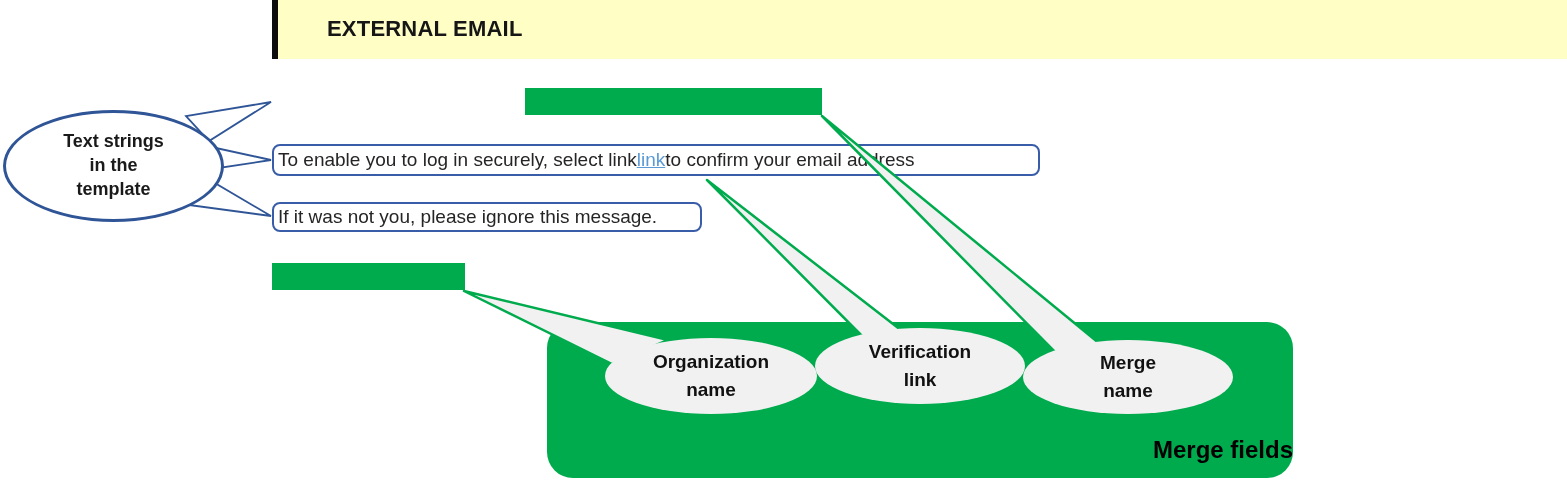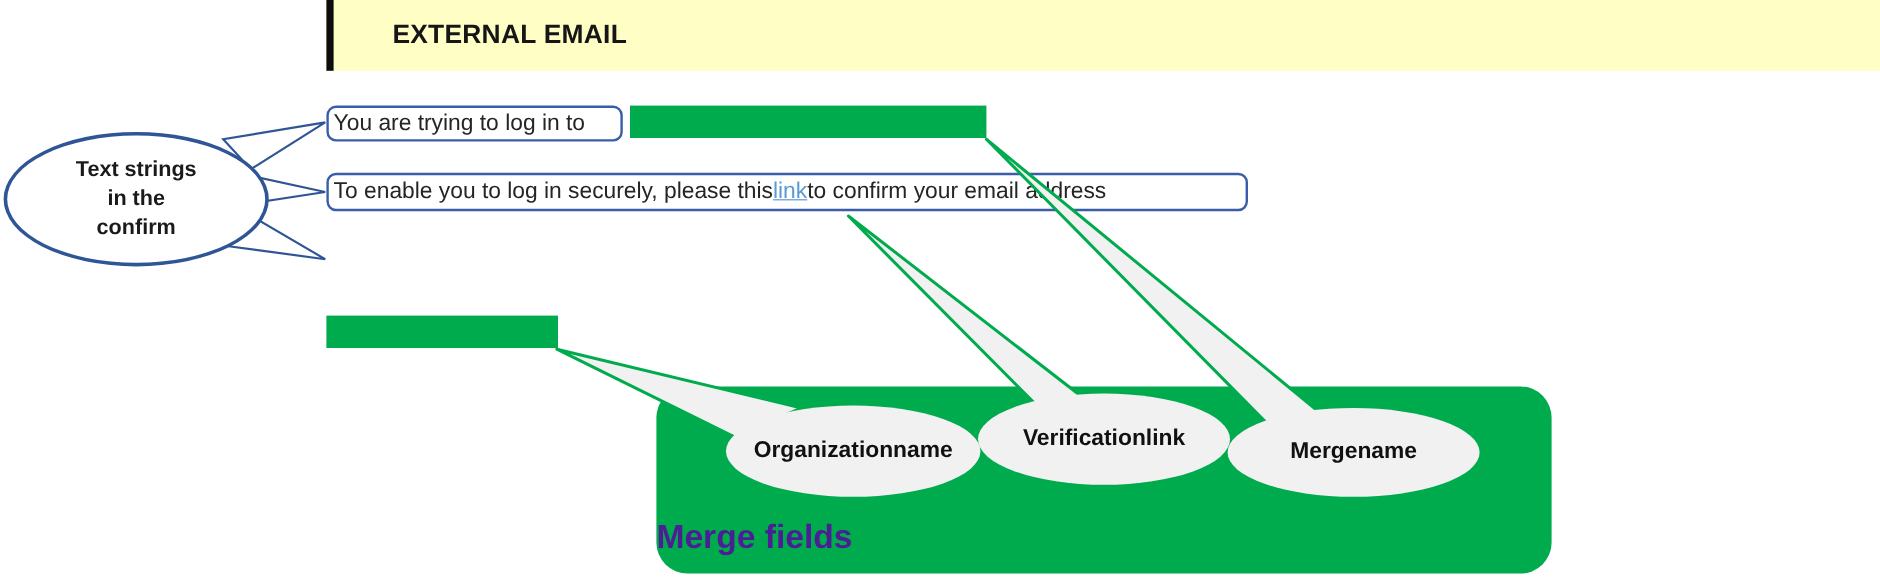--- a/index.html
+++ b/index.html
@@ -64,35 +64,35 @@
   .gbar-org    { left: 272px; top: 263px; width: 193px; height: 27px; }
 
   
   .merge-box {
     position: absolute; left: 547px; top: 322px; width: 746px; height: 156px;
     background: #00AB4E; border-radius: 26px;
     z-index: 1;
   }
   .merge-title {
     position: absolute; left: 0; bottom: 14px; width: 100%;
-    text-align: left;
-    font-size: 28px; font-weight: bold; color: #4c1d95;
+    text-align: right;
+    font-size: 24px; font-weight: bold; color: #000000;
   }
 
   
   svg.connectors {
     position: absolute; left: 0; top: 0; width: 1567px; height: 481px;
     z-index: 2; pointer-events: none;
   }
 
   
   .field-oval {
     position: absolute;
     background: #F1F1F1; border-radius: 50%;
-    display: flex; flex-direction: row; align-items: center; justify-content: center;
+    display: flex; flex-direction: column; align-items: center; justify-content: center;
     z-index: 3;
   }
   .oval-org      { left: 605px;  top: 338px; width: 212px; height: 76px; }
   .oval-verif    { left: 815px;  top: 328px; width: 210px; height: 76px; }
   .oval-portal   { left: 1023px; top: 340px; width: 210px; height: 74px; }
   .field-oval .line {
     font-size: 19px; font-weight: bold; color: #111111; line-height: 1.45;
     text-align: center;
   }
 </style>
@@ -113,33 +113,33 @@
     <polygon points="271,216 208,179 189,205" fill="#ffffff" stroke="#2F5597" stroke-width="1.8"></polygon>
 
     <polygon points="464,291 668,340 612,364" fill="#F1F1F1" stroke="#00AB4E" stroke-width="2.5" stroke-linejoin="round"></polygon>
     <polygon points="707,180 915,341 873,347" fill="#F1F1F1" stroke="#00AB4E" stroke-width="2.5" stroke-linejoin="round"></polygon>
     <polygon points="822,116 1100,344 1056,353" fill="#F1F1F1" stroke="#00AB4E" stroke-width="2.5" stroke-linejoin="round"></polygon>
   </svg>
 
   <div class="src-ellipse">
     <span class="line">Text strings</span>
     <span class="line">in the</span>
-    <span class="line">confirm</span>
+    <span class="line">template</span>
   </div>
 
-  <div class="tbox tbox-1">
-    <span>You are trying to log in to</span>
-  </div>
 
   <div class="tbox tbox-2">
-    <span>To enable you to log in securely, please this </span>
+    <span>To enable you to log in securely, select link </span>
       <span class="link-word">link</span>
       <span> to confirm your email address</span>
   </div>
 
+  <div class="tbox tbox-3">
+    <span>If it was not you, please ignore this message.</span>
+  </div>
 
   <div class="gbar gbar-portal"></div>
   <div class="gbar gbar-org"></div>
 
   <div class="merge-box">
     <div class="merge-title">Merge fields</div>
   </div>
 
   <div class="field-oval oval-org">
     <span class="line">Organization</span>

